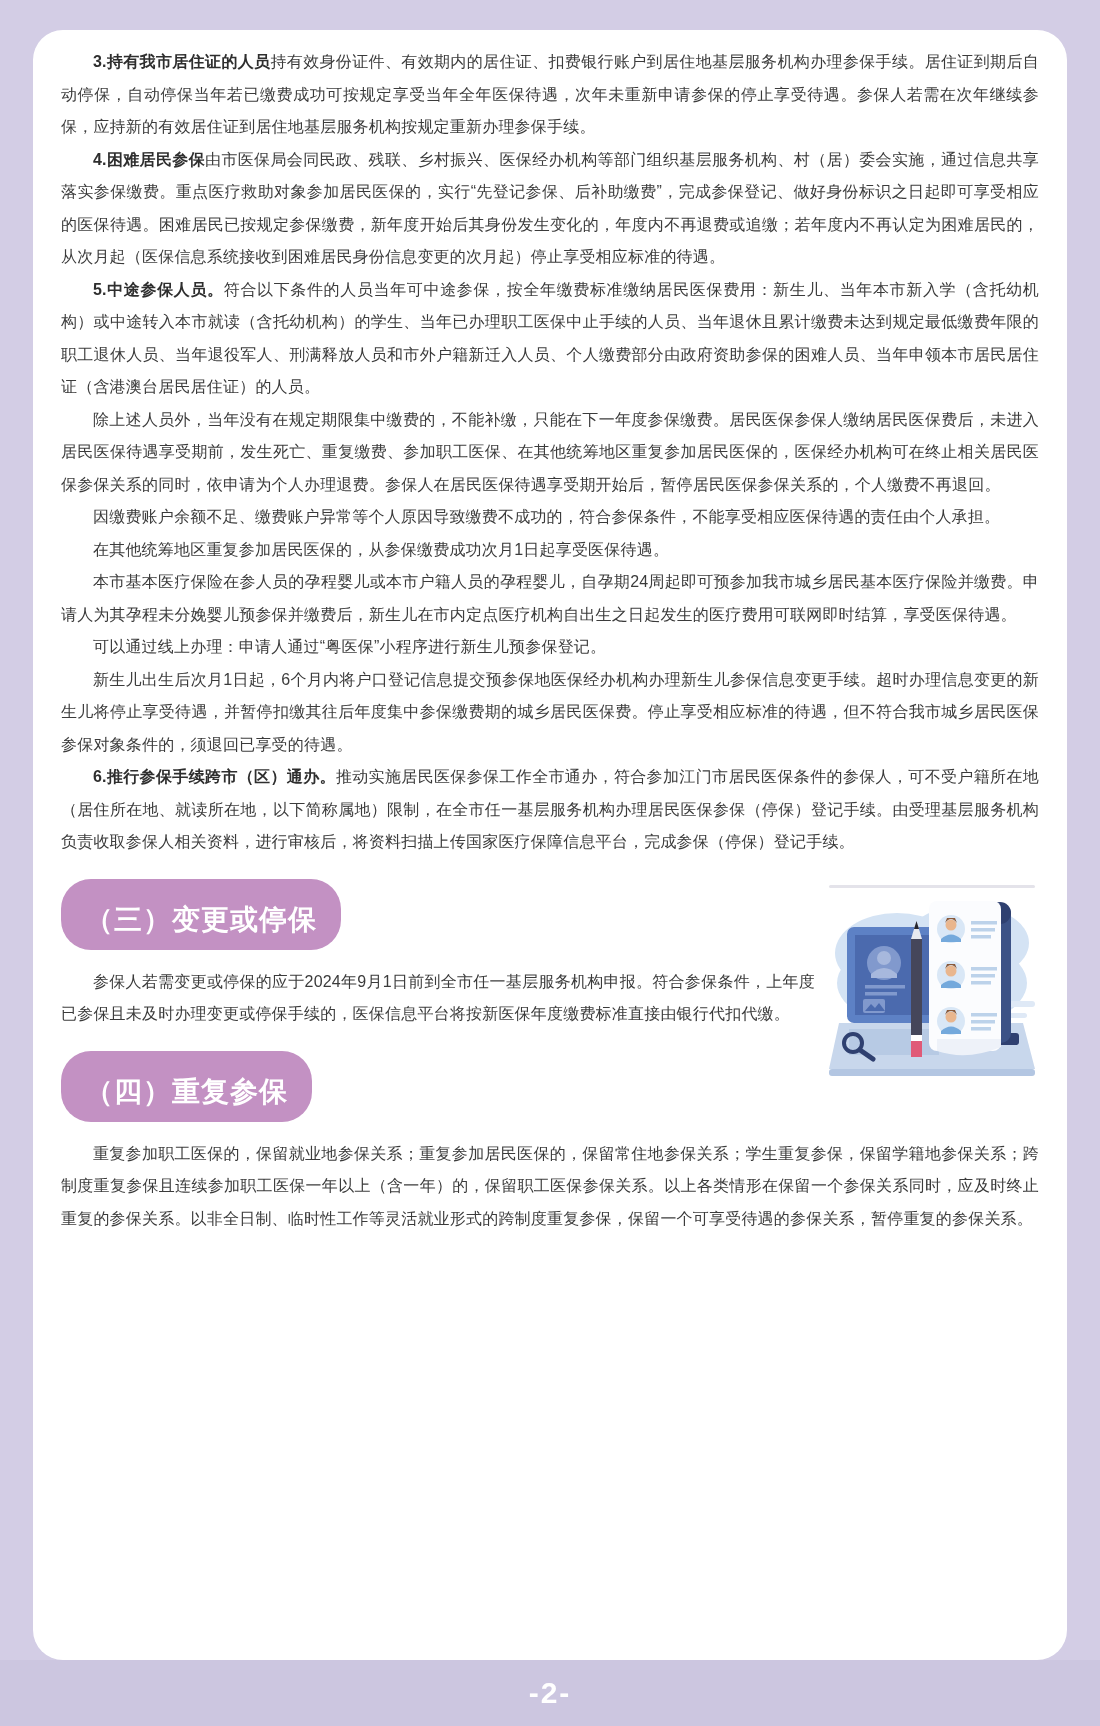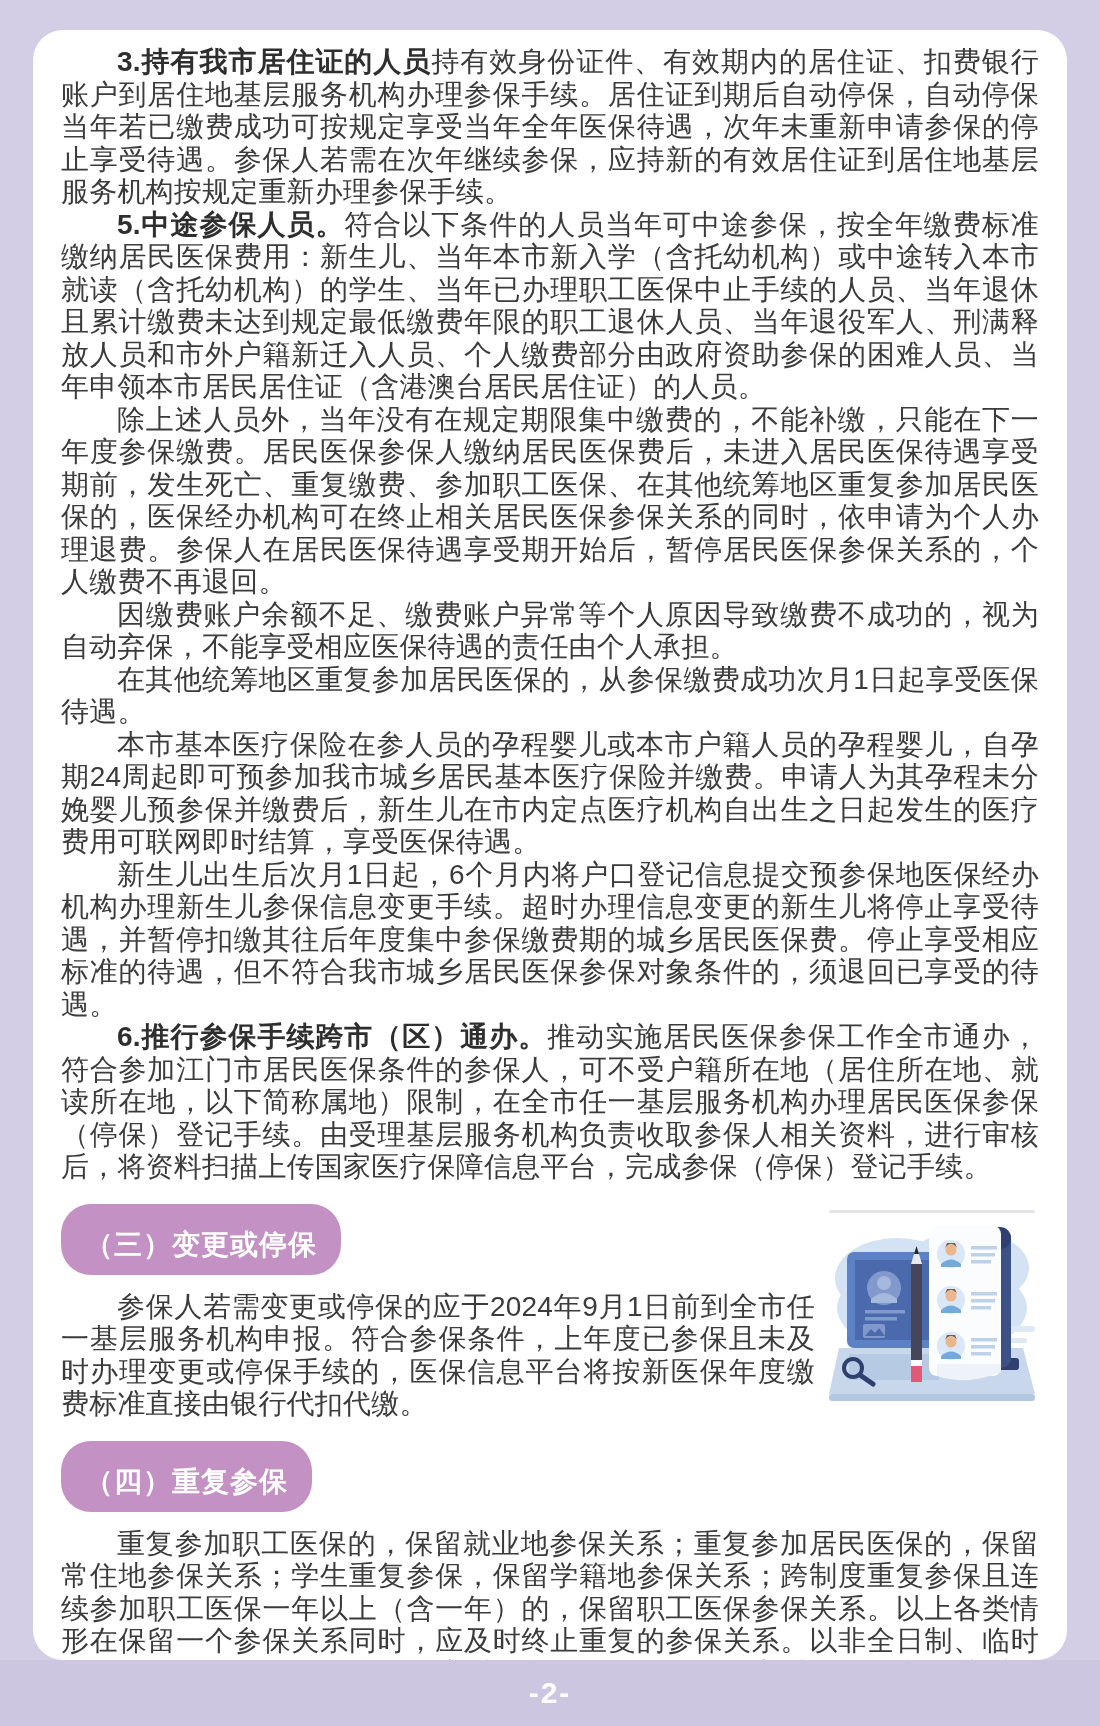--- a/index.html
+++ b/index.html
@@ -9,21 +9,21 @@
     font-family:"Liberation Sans","DejaVu Sans",sans-serif;
     color:#3b3b3b;
   }
   .card{
     position:absolute;left:33px;top:30px;right:33px;bottom:66px;
     background:#ffffff;border-radius:30px;
     padding:16px 28px 10px 28px;box-sizing:border-box;
     overflow:hidden;
   }
   .para{
-    margin:0;font-size:28px;line-height:32.5px;
+    margin:0;font-size:16px;line-height:32.5px;
     text-align:justify;text-justify:inter-ideograph;
     text-indent:2em;letter-spacing:0.2px;
   }
   .para b{font-weight:bold;color:#2e2e2e;}
   .pill{
     display:block;width:fit-content;
     background:#c391c3;color:#ffffff;
     font-size:28px;font-weight:bold;
     padding:22px 24px 11px 24px;border-radius:30px;
     margin:20px 0 16px 0;letter-spacing:1px;
@@ -43,32 +43,34 @@
   }
 </style>
 </head>
 <body>
 
 <div class="page">
   <div class="card">
 
     <p class="para"><b>3.持有我市居住证的人员</b><span>持有效身份证件、有效期内的居住证、扣费银行账户到居住地基层服务机构办理参保手续。居住证到期后自动停保，自动停保当年若已缴费成功可按规定享受当年全年医保待遇，次年未重新申请参保的停止享受待遇。参保人若需在次年继续参保，应持新的有效居住证到居住地基层服务机构按规定重新办理参保手续。</span></p>
 
+    <p class="para"><b>4.困难居民参保</b><span>由市医保局会同民政、残联、乡村振兴、医保经办机构等部门组织基层服务机构、村（居）委会实施，通过信息共享落实参保缴费。重点医疗救助对象参加居民医保的，实行“先登记参保、后补助缴费”，完成参保登记、做好身份标识之日起即可享受相应的医保待遇。困难居民已按规定参保缴费，新年度开始后其身份发生变化的，年度内不再退费或追缴；若年度内不再认定为困难居民的，从次月起（医保信息系统接收到困难居民身份信息变更的次月起）停止享受相应标准的待遇。</span></p>
 
     <p class="para"><b>5.中途参保人员。</b><span>符合以下条件的人员当年可中途参保，按全年缴费标准缴纳居民医保费用：新生儿、当年本市新入学（含托幼机构）或中途转入本市就读（含托幼机构）的学生、当年已办理职工医保中止手续的人员、当年退休且累计缴费未达到规定最低缴费年限的职工退休人员、当年退役军人、刑满释放人员和市外户籍新迁入人员、个人缴费部分由政府资助参保的困难人员、当年申领本市居民居住证（含港澳台居民居住证）的人员。</span></p>
 
     <p class="para"><span>除上述人员外，当年没有在规定期限集中缴费的，不能补缴，只能在下一年度参保缴费。居民医保参保人缴纳居民医保费后，未进入居民医保待遇享受期前，发生死亡、重复缴费、参加职工医保、在其他统筹地区重复参加居民医保的，医保经办机构可在终止相关居民医保参保关系的同时，依申请为个人办理退费。参保人在居民医保待遇享受期开始后，暂停居民医保参保关系的，个人缴费不再退回。</span></p>
 
-    <p class="para"><span>因缴费账户余额不足、缴费账户异常等个人原因导致缴费不成功的，视为自动弃保，不能享受相应医保待遇的责任由个人承担。</span></p>
+    <p class="para"><span>因缴费账户余额不足、缴费账户异常等个人原因导致缴费不成功的，符合参保条件，不能享受相应医保待遇的责任由个人承担。</span></p>
 
     <p class="para"><span>在其他统筹地区重复参加居民医保的，从参保缴费成功次月1日起享受医保待遇。</span></p>
 
 
     <p class="para"><span>本市基本医疗保险在参人员的孕程婴儿或本市户籍人员的孕程婴儿，自孕期24周起即可预参加我市城乡居民基本医疗保险并缴费。申请人为其孕程未分娩婴儿预参保并缴费后，新生儿在市内定点医疗机构自出生之日起发生的医疗费用可联网即时结算，享受医保待遇。</span></p>
 
+    <p class="para"><span>可以通过线上办理：申请人通过“粤医保”小程序进行新生儿预参保登记。</span></p>
 
     <p class="para"><span>新生儿出生后次月1日起，6个月内将户口登记信息提交预参保地医保经办机构办理新生儿参保信息变更手续。超时办理信息变更的新生儿将停止享受待遇，并暂停扣缴其往后年度集中参保缴费期的城乡居民医保费。停止享受相应标准的待遇，但不符合我市城乡居民医保参保对象条件的，须退回已享受的待遇。</span></p>
 
     <p class="para"><b>6.推行参保手续跨市（区）通办。</b><span>推动实施居民医保参保工作全市通办，符合参加江门市居民医保条件的参保人，可不受户籍所在地（居住所在地、就读所在地，以下简称属地）限制，在全市任一基层服务机构办理居民医保参保（停保）登记手续。由受理基层服务机构负责收取参保人相关资料，进行审核后，将资料扫描上传国家医疗保障信息平台，完成参保（停保）登记手续。</span></p>
 
     <div>
       <svg class="illustration" viewBox="0 0 212 196" xmlns="http://www.w3.org/2000/svg">
 
         <rect x="2" y="2" width="206" height="3" rx="1.5" fill="#e4e3ea"></rect>
 

